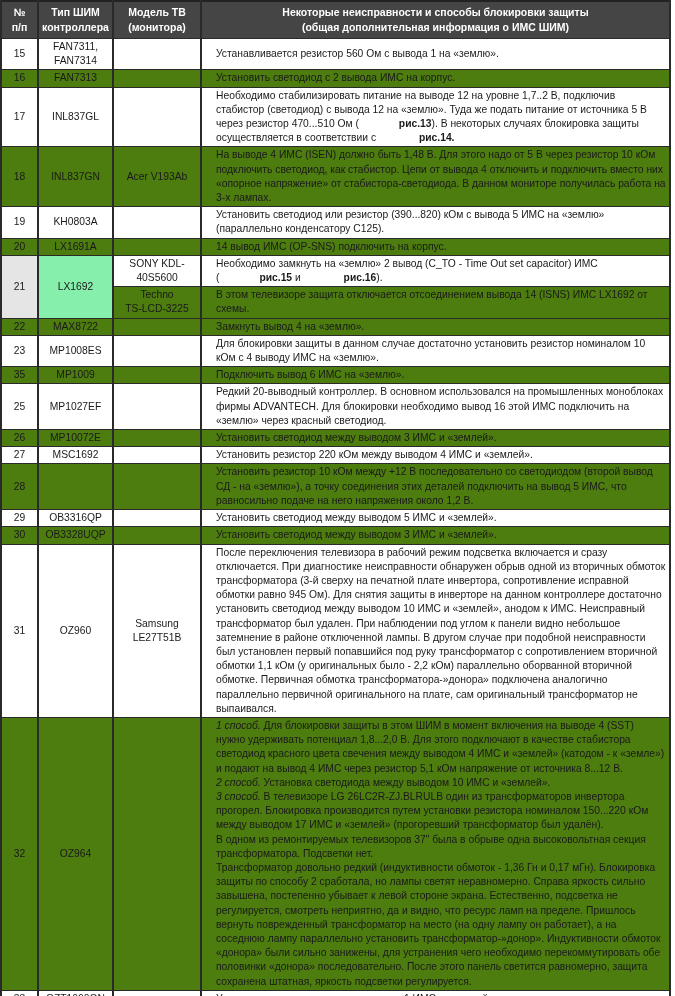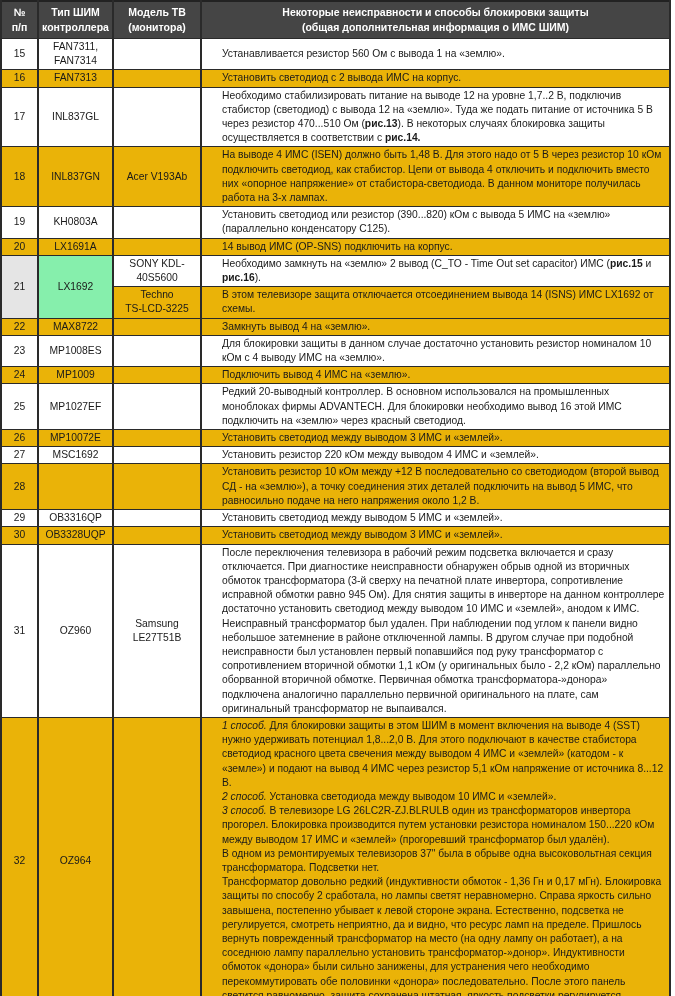--- a/index.html
+++ b/index.html
@@ -30,24 +30,24 @@
     background: #454545;
     color: #ffffff;
     font-weight: bold;
     text-align: center;
     font-size: 10.5px;
     line-height: 15px;
     padding: 3px 2px;
     height: 30px;
   }
   td.num, td.ctrl, td.model { text-align: center; }
-  td.desc { text-align: left; padding-left: 20px; }
+  td.desc { text-align: left; padding-left: 14px; }
   tr.white td { background: #ffffff; }
-  tr.gray td { background: #eab308; }
-  .bold { font-weight: bold; }
+  tr.gray td { background: #4d7c0f; }
+  .bold { font-weight: bold; margin-left: 40px; }
   .it { font-style: italic; }
   .line { display: block; }
 </style>
 </head>
 <body>
 
 <table class="pwm">
   <colgroup>
     <col class="c1">
       <col class="c2">
@@ -152,26 +152,26 @@
       </tr>
       <tr class="white">
         <td class="num">23</td>
         <td class="ctrl">
           <span class="line">MP1008ES</span>
         </td>
         <td class="model"></td>
         <td class="desc">Для блокировки защиты в данном случае достаточно установить резистор номиналом 10 кОм с 4 выводу ИМС на «землю».</td>
       </tr>
       <tr class="gray">
-        <td class="num">24</td>
+        <td class="num">35</td>
         <td class="ctrl">
           <span class="line">MP1009</span>
         </td>
         <td class="model"></td>
-        <td class="desc">Подключить вывод 4 ИМС на «землю».</td>
+        <td class="desc">Подключить вывод 6 ИМС на «землю».</td>
       </tr>
       <tr class="white">
         <td class="num">25</td>
         <td class="ctrl">
           <span class="line">MP1027EF</span>
         </td>
         <td class="model"></td>
         <td class="desc">Редкий 20-выводный контроллер. В основном использовался на промышленных моноблоках фирмы ADVANTECH. Для блокировки необходимо вывод 16 этой ИМС подключить на «землю» через красный светодиод.</td>
       </tr>
       <tr class="gray">

